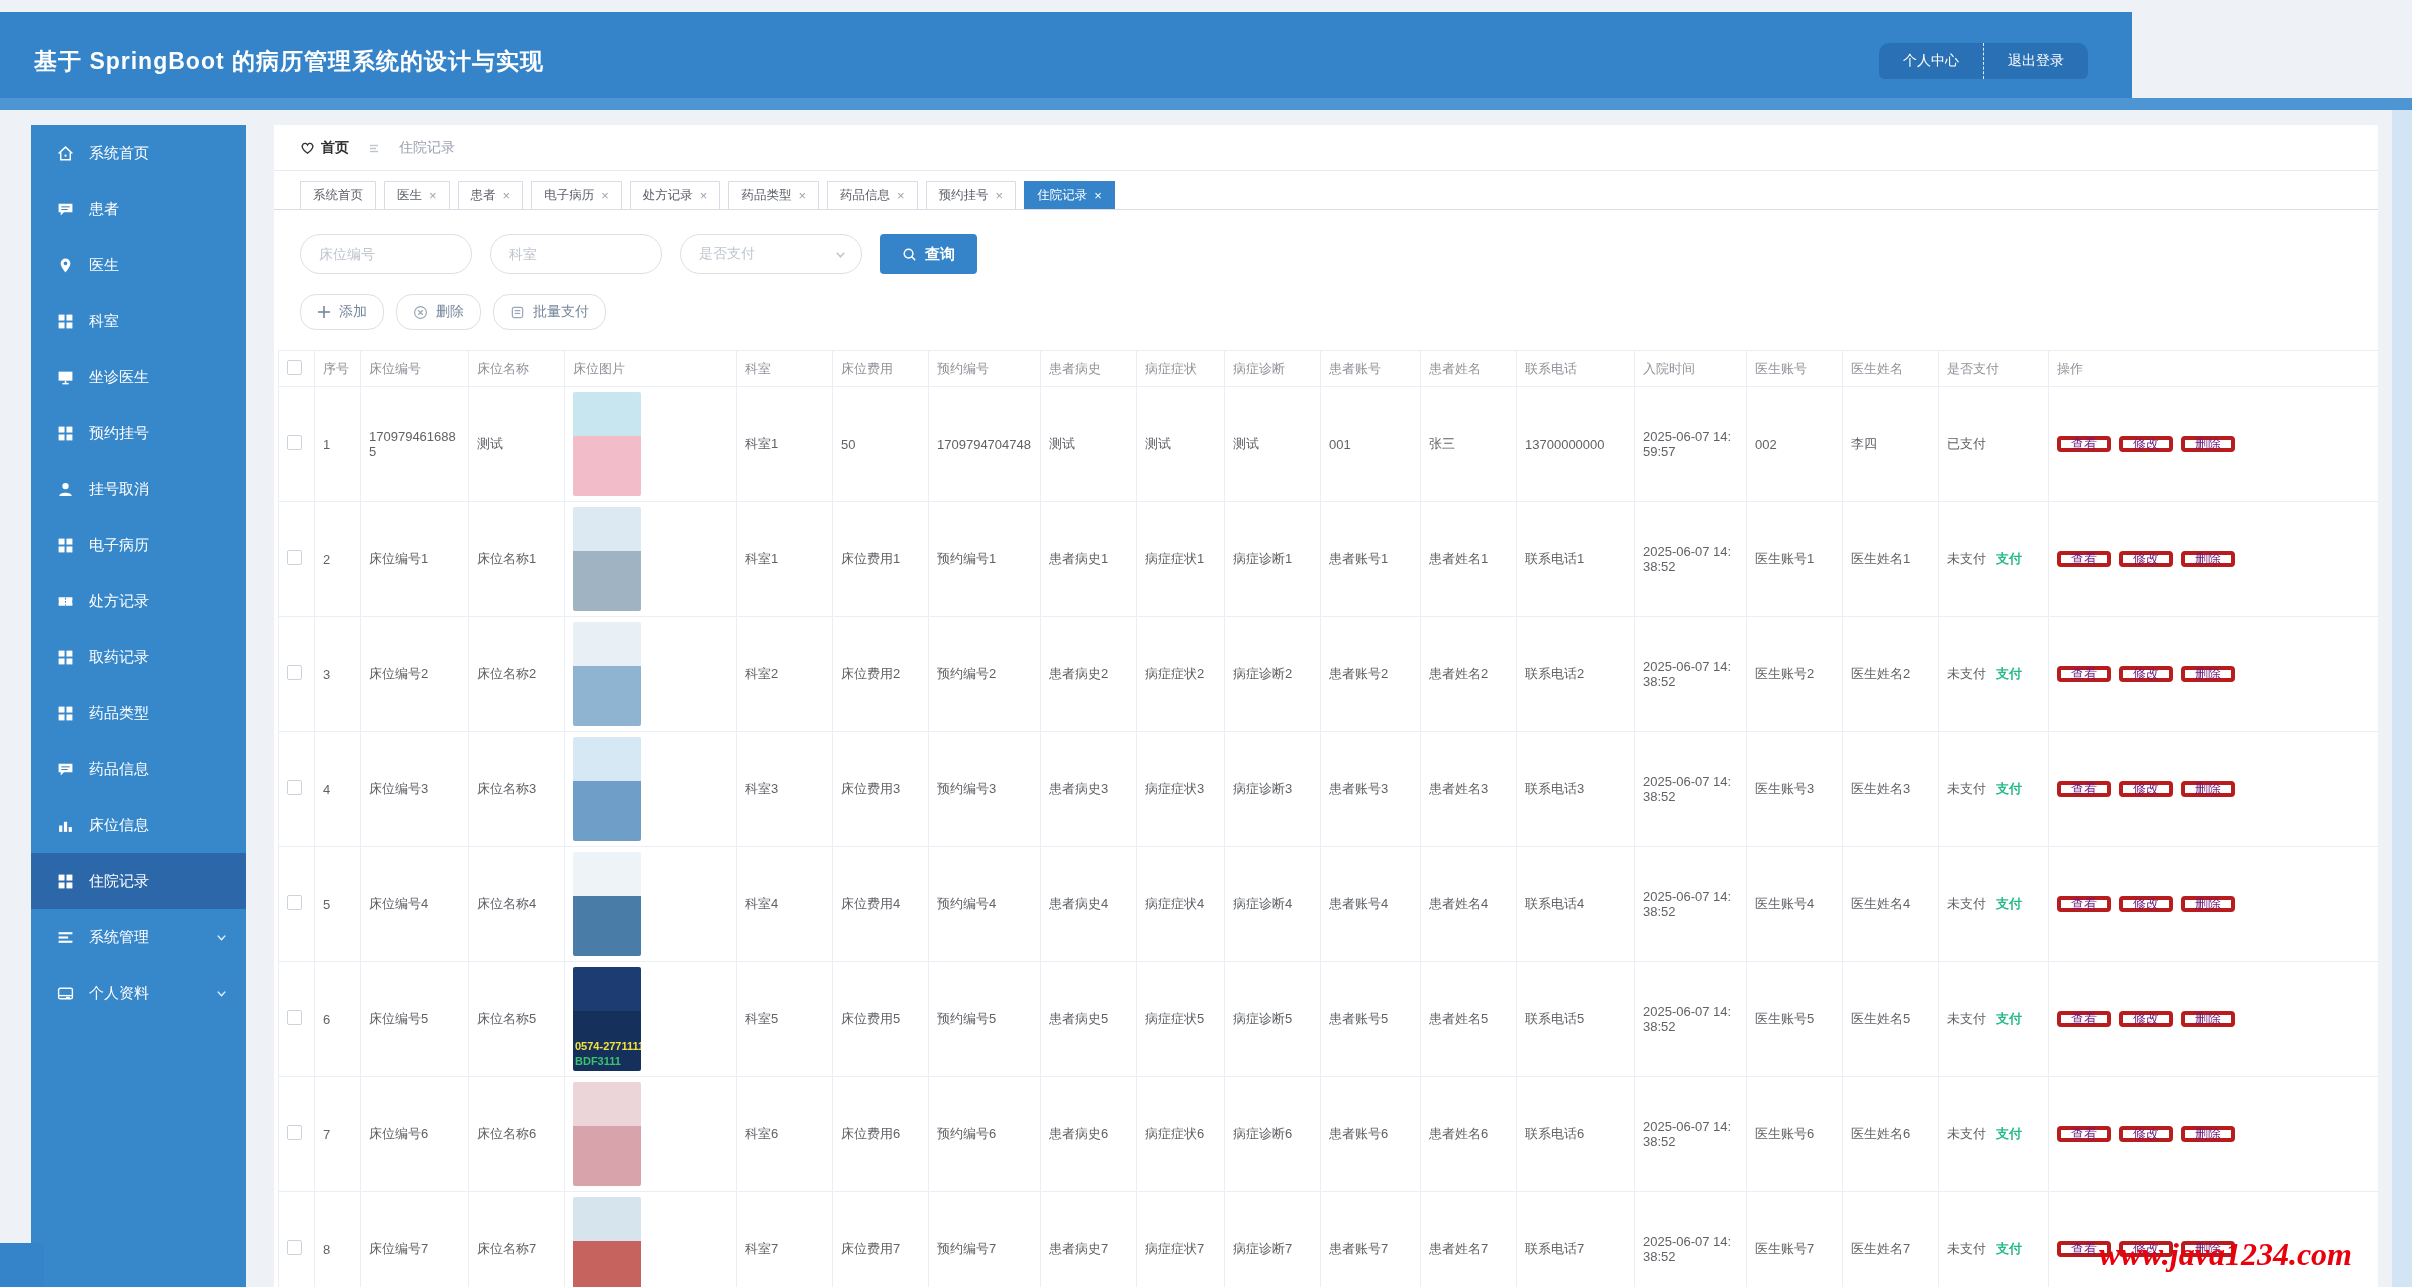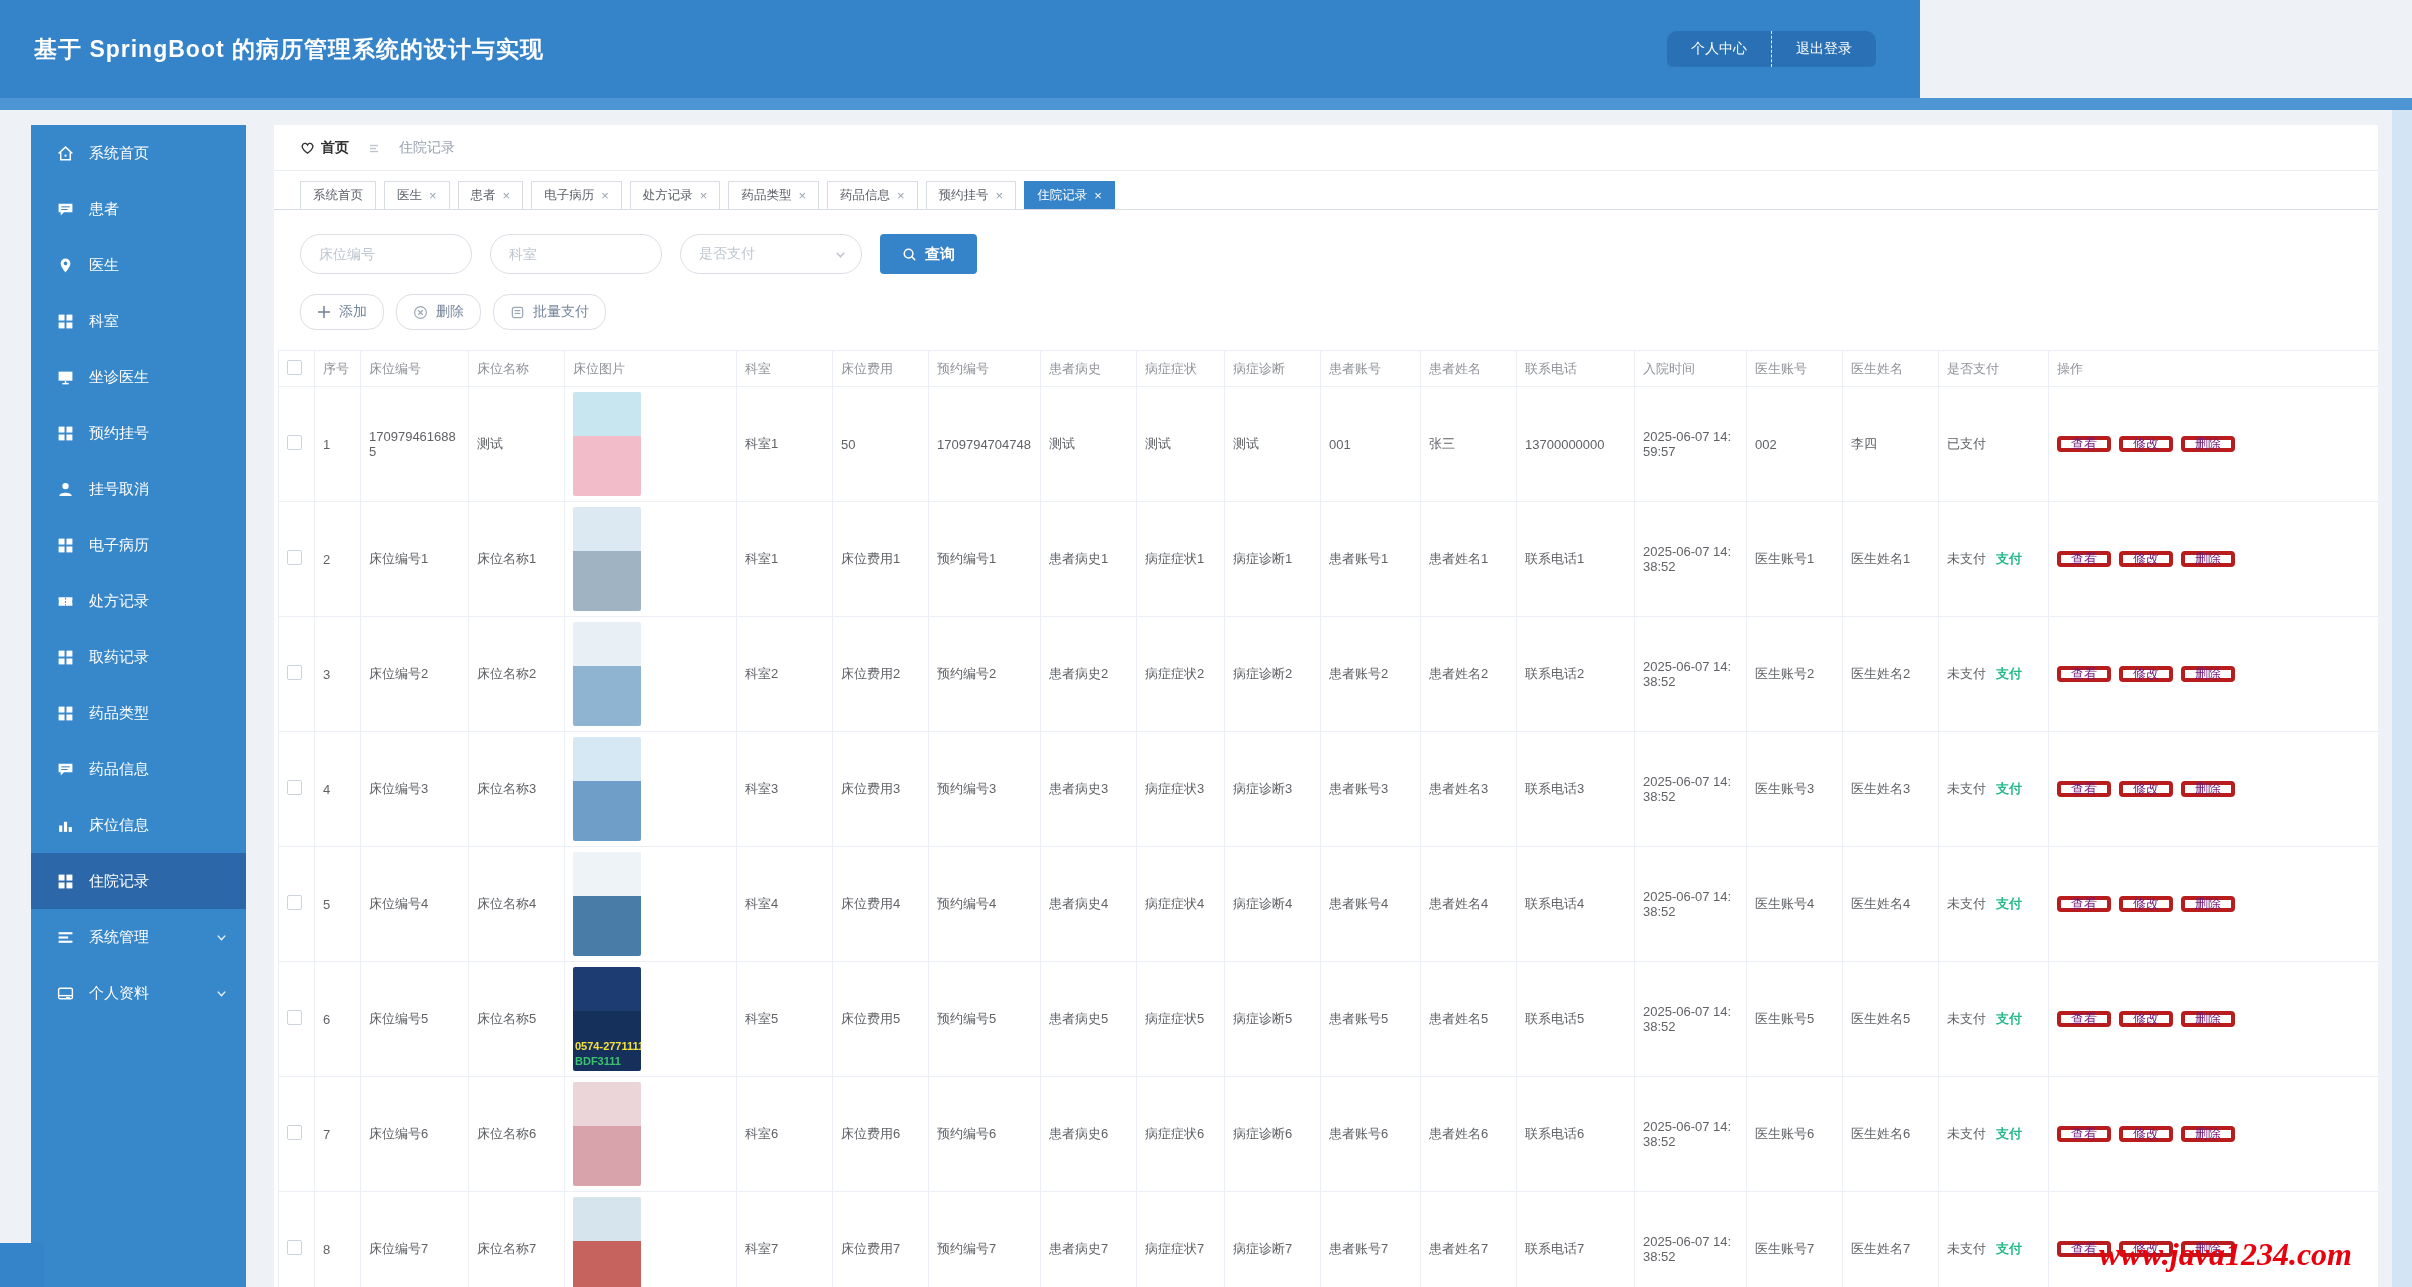--- a/index.html
+++ b/index.html
@@ -1,20 +1,20 @@
 <!DOCTYPE html>
 <html><head>
 <meta charset="utf-8">
 <style>
   * { margin:0; padding:0; box-sizing:border-box; }
   html,body { width:2412px; height:1287px; overflow:hidden; }
   body { font-family:"Liberation Sans","DejaVu Sans",sans-serif; background:#eef2f7; position:relative; }
 
   
-  .header { position:absolute; left:0; top:0; width:1920px; height:98px; background:#3583c8;
+  .header { position:absolute; left:0; top:12px; width:2132px; height:98px; background:#3583c8;
             display:flex; align-items:center; justify-content:space-between; padding:0 44px 0 34px; }
   .header-title { color:#fff; font-size:23px; font-weight:bold; letter-spacing:1px; }
   .header-strip { position:absolute; left:0; top:98px; width:2412px; height:12px; background:#4e95d3; }
   .user-actions { background:#2a70b4; border-radius:10px 10px 6px 6px; height:36px; display:flex; align-items:center; }
   .user-actions .ua-btn { color:#fff; font-size:14px; padding:0 24px; height:36px; display:flex; align-items:center; cursor:pointer; }
   .user-actions .ua-btn + .ua-btn { border-left:1px dashed rgba(255,255,255,.85); }
 
   
   .sidebar { position:absolute; left:31px; top:125px; width:215px; height:1162px; background:#3787cb; }
   .menu-item { height:56px; display:flex; align-items:center; padding:0 18px 0 26px; color:#fff;

